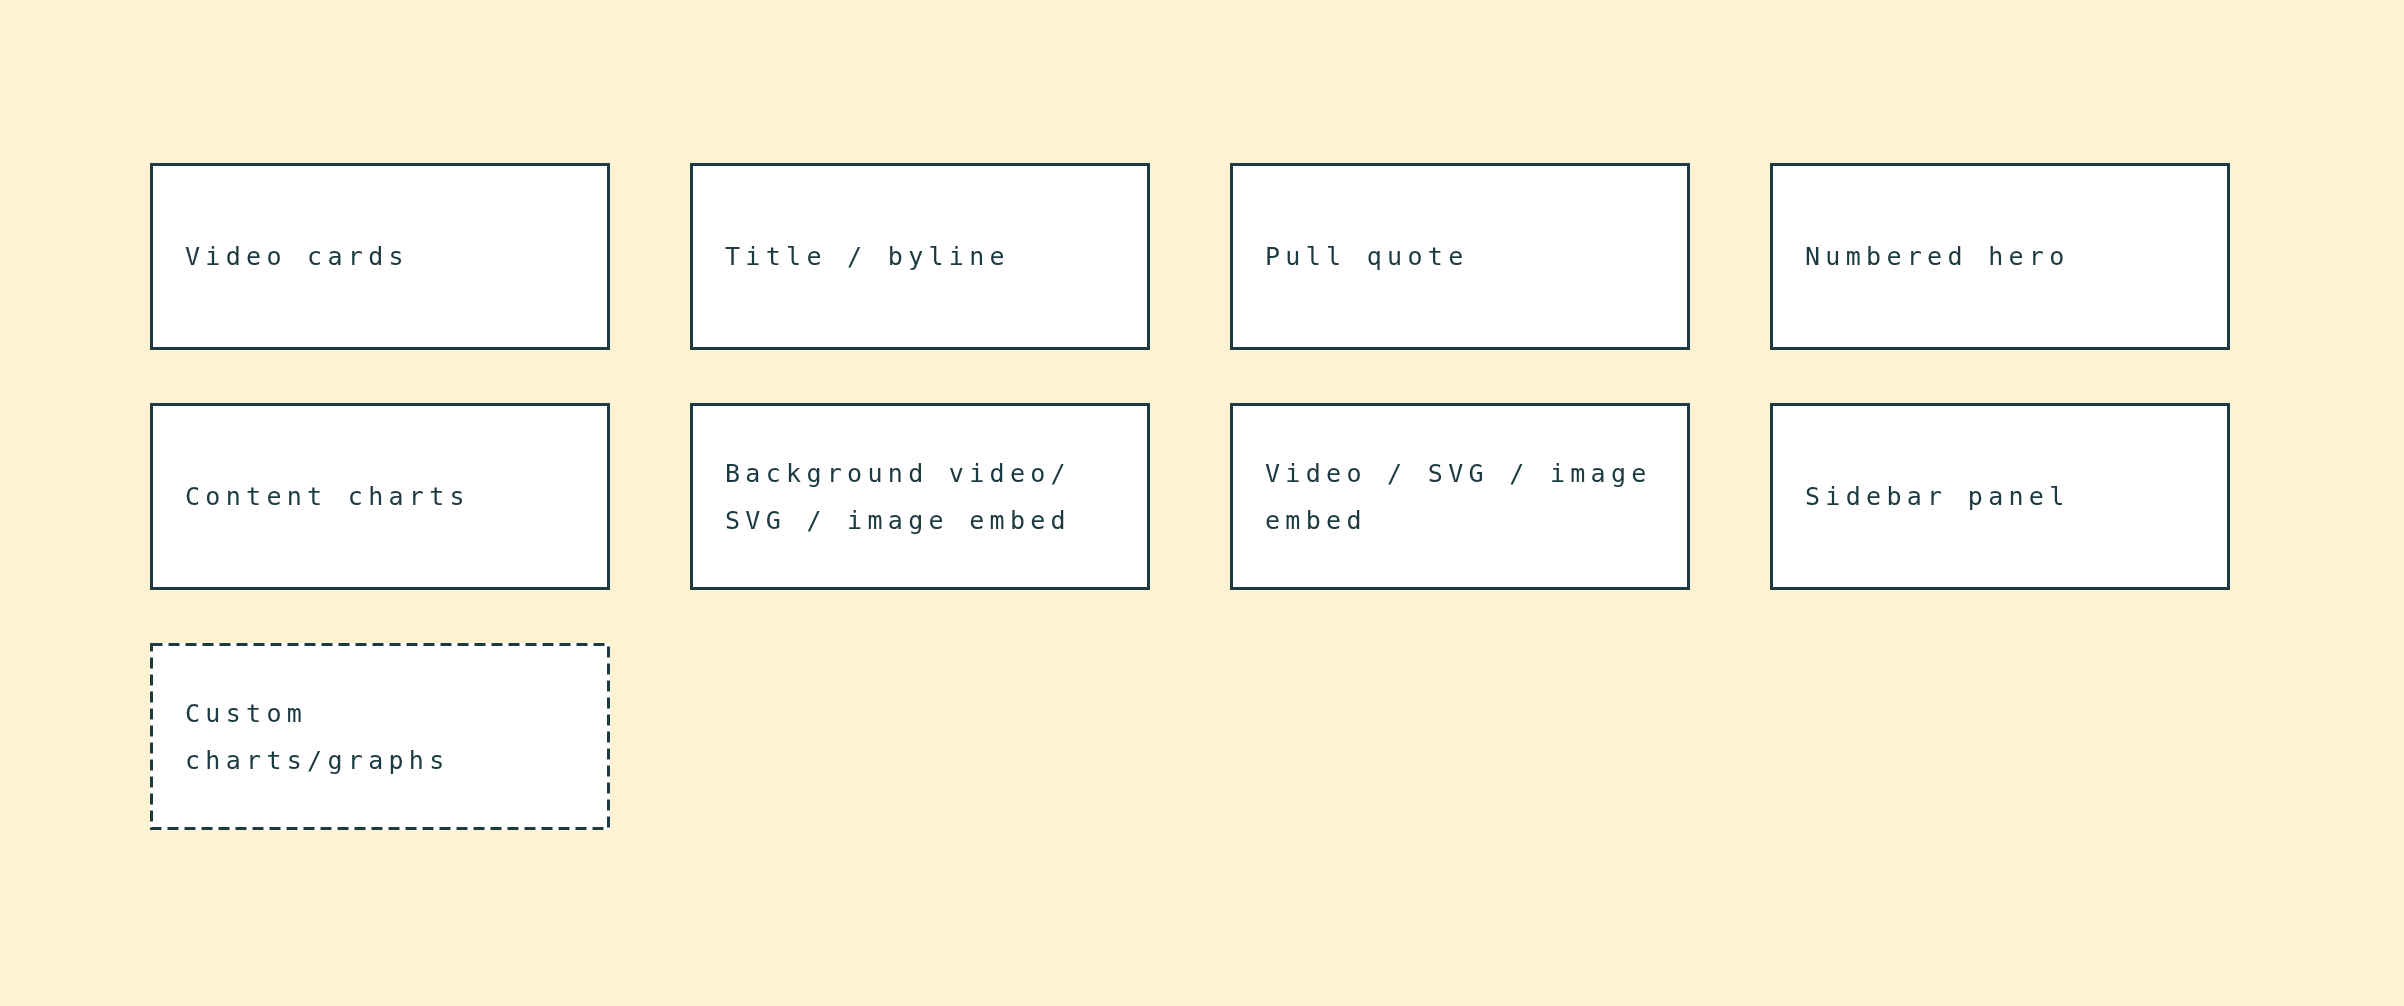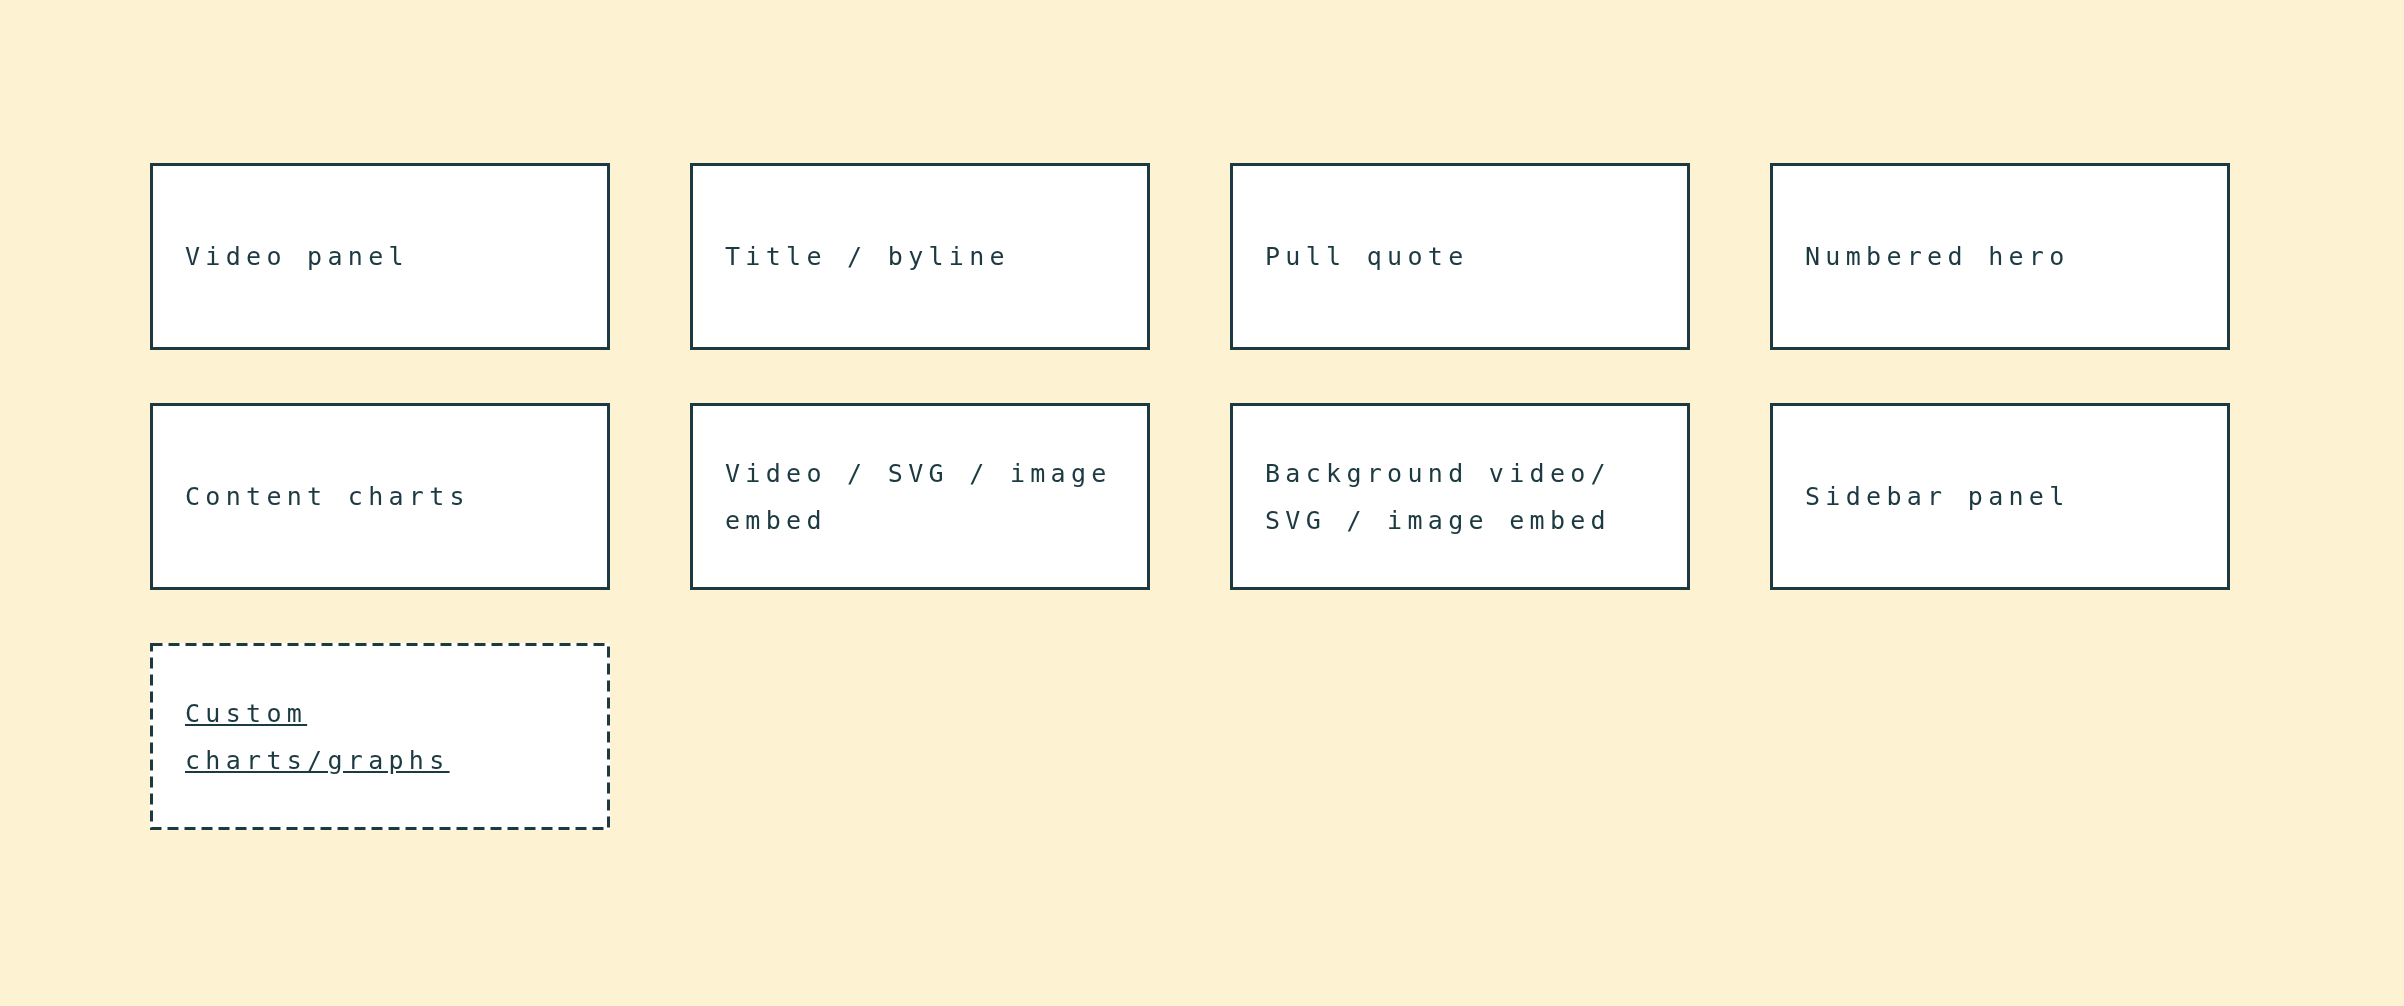--- a/index.html
+++ b/index.html
@@ -33,21 +33,20 @@
     background: var(--card-bg);
     border: 3px solid var(--ink);
     display: flex;
     align-items: center;
     padding-left: 32px;
     padding-right: 20px;
   }
   .card.dashed {
     border: none;
     padding-left: 35px;
-    text-decoration: underline;
   }
   .card-label {
     font-size: 25px;
     line-height: 47px;
     letter-spacing: 5.3px;
     white-space: pre-line;
     color: var(--ink);
   }
   .dash-rect {
     position: absolute;
@@ -56,21 +55,21 @@
     height: 100%;
     pointer-events: none;
   }
 </style>
 </head>
 <body>
 
 <div class="cards-grid">
 
   <div class="card">
-    <span class="card-label">Video panel</span>
+    <span class="card-label">Video cards</span>
   </div>
 
   <div class="card">
     <span class="card-label">Title / byline</span>
   </div>
 
 
 
 
   <div class="card">
@@ -79,27 +78,27 @@
 
   <div class="card">
     <span class="card-label">Numbered hero</span>
   </div>
 
   <div class="card">
     <span class="card-label">Content charts</span>
   </div>
 
   <div class="card">
-    <span class="card-label">Video / SVG / image
-embed</span>
+    <span class="card-label">Background video/
+SVG / image embed</span>
   </div>
 
   <div class="card">
-    <span class="card-label">Background video/
-SVG / image embed</span>
+    <span class="card-label">Video / SVG / image
+embed</span>
   </div>
 
   <div class="card">
     <span class="card-label">Sidebar panel</span>
   </div>
 
   <div class="card dashed">
     <svg class="dash-rect" viewBox="0 0 460 187" width="460" height="187" aria-hidden="true">
       <rect x="1.5" y="1.5" width="457" height="184" fill="none" stroke="#1C3A41" stroke-width="3" stroke-dasharray="11 6"></rect>
     </svg>

